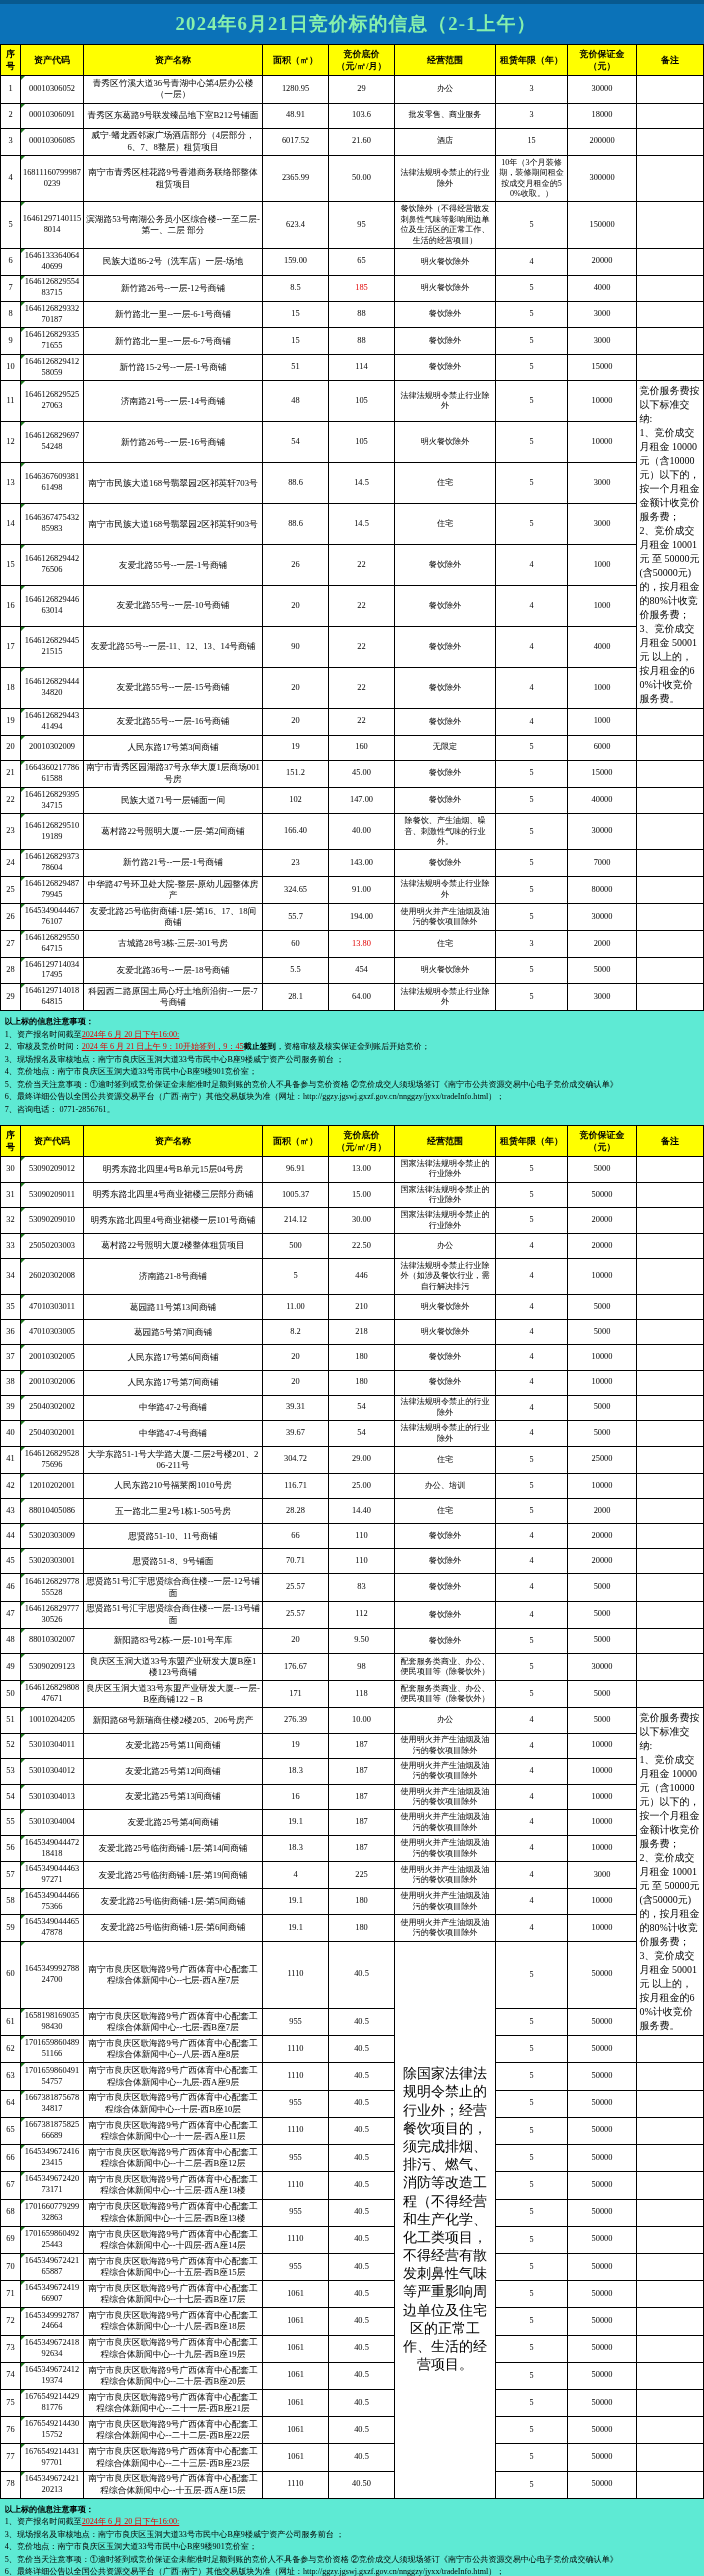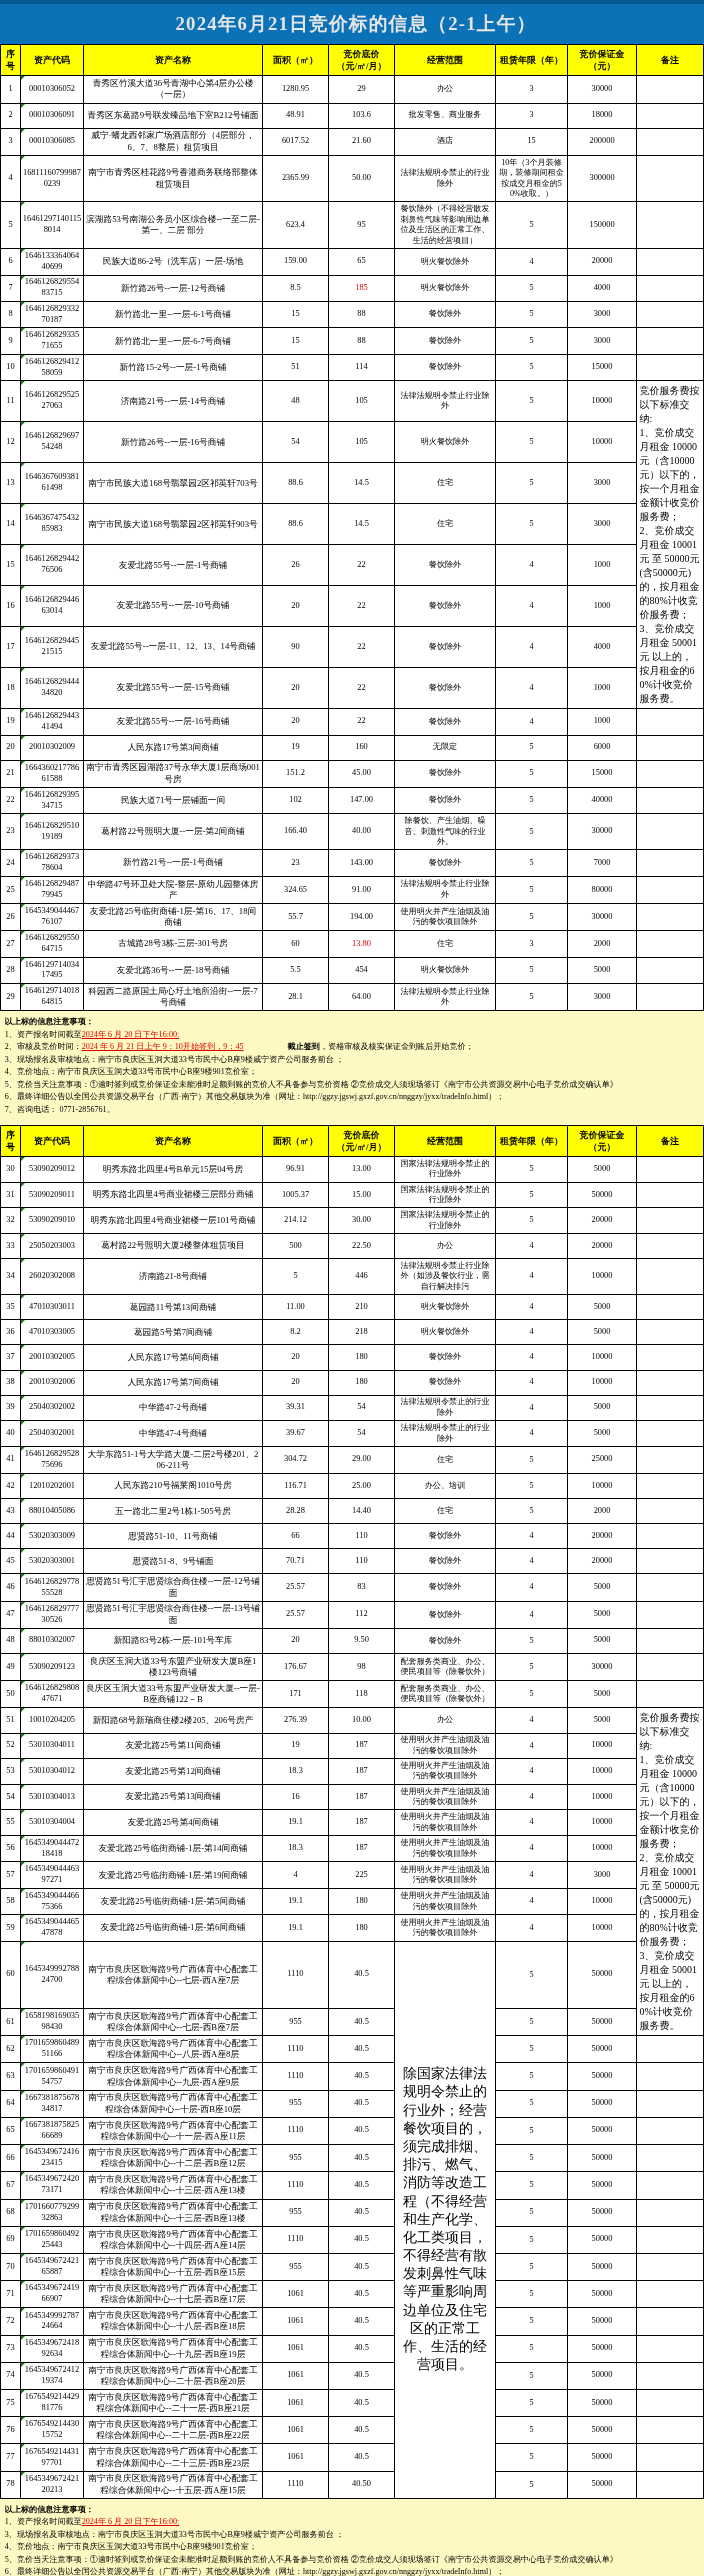--- a/index.html
+++ b/index.html
@@ -1,34 +1,34 @@
 <!DOCTYPE html>
 <html style="font-size:9.6px"><head>
 <meta charset="utf-8">
 <style>
   html,body{margin:0;padding:0;background:#fff;}
   body{width:704px;font-family:"Liberation Serif","DejaVu Serif",serif;color:#000;}
   .sheet{width:704px;border-bottom:1.2px solid #000;}
   .banner{background:#0b72b8;border-top:4.2px solid #08598f;height:40px;display:flex;align-items:center;justify-content:center;}
-  .banner .t{font-size:18.7px;font-weight:bold;color:#e5e5e5;letter-spacing:1.2px;font-family:"Liberation Serif","DejaVu Serif",serif;margin-left:8px;}
+  .banner .t{font-size:18.7px;font-weight:bold;color:#86efac;letter-spacing:1.2px;font-family:"Liberation Serif","DejaVu Serif",serif;margin-left:8px;}
   table{border-collapse:collapse;table-layout:fixed;width:704px;}
   th{background:#ffff00;border:1.2px solid #000;font-size:9px;font-weight:bold;white-space:pre-line;padding:3px 1.2px;line-height:1.35;}
   td{border:1.2px solid #000;font-size:8.4px;text-align:center;vertical-align:middle;padding:1.8px 1.8px;line-height:1.3;word-break:break-all;height:20.5px;background:#fff;}
   td.c-code{position:relative;font-size:8.4px;}
   td.c-code::before{content:"";position:absolute;top:0;left:0;border-top:4.2px solid #217a21;border-right:4.2px solid transparent;}
   td.c-name{font-size:8.7px;}
   td.c-scope{font-size:8.1px;}
   td.c-years{font-size:8.1px;}
   td.red{color:#e00000;}
   td.remark-merged{font-size:10px;text-align:left;vertical-align:top;white-space:pre-line;line-height:1.4;padding:2.4px 2.4px;word-break:break-all;}
   td.scope-merged{font-size:14px;vertical-align:middle;}
-  .notes{padding:4.8px 6px 8.4px 4.8px;font-size:8.1px;line-height:1.55;background:#fef9c3;}
+  .notes{padding:4.8px 6px 8.4px 4.8px;font-size:8.1px;line-height:1.55;background:#5eead4;}
   .notes .hd{font-weight:bold;}
   .notes .red{color:#e00000;text-decoration:underline;}
-  .notes .bd{font-weight:bold;padding-left:44px;}
+  .notes .bd{font-weight:bold;}
   section{display:block;}
 </style>
 </head>
 <body>
 
 <div class="sheet">
 
   <section>
     <div class="banner">
       <span class="t">2024年6月21日竞价标的信息（2-1上午）</span>

